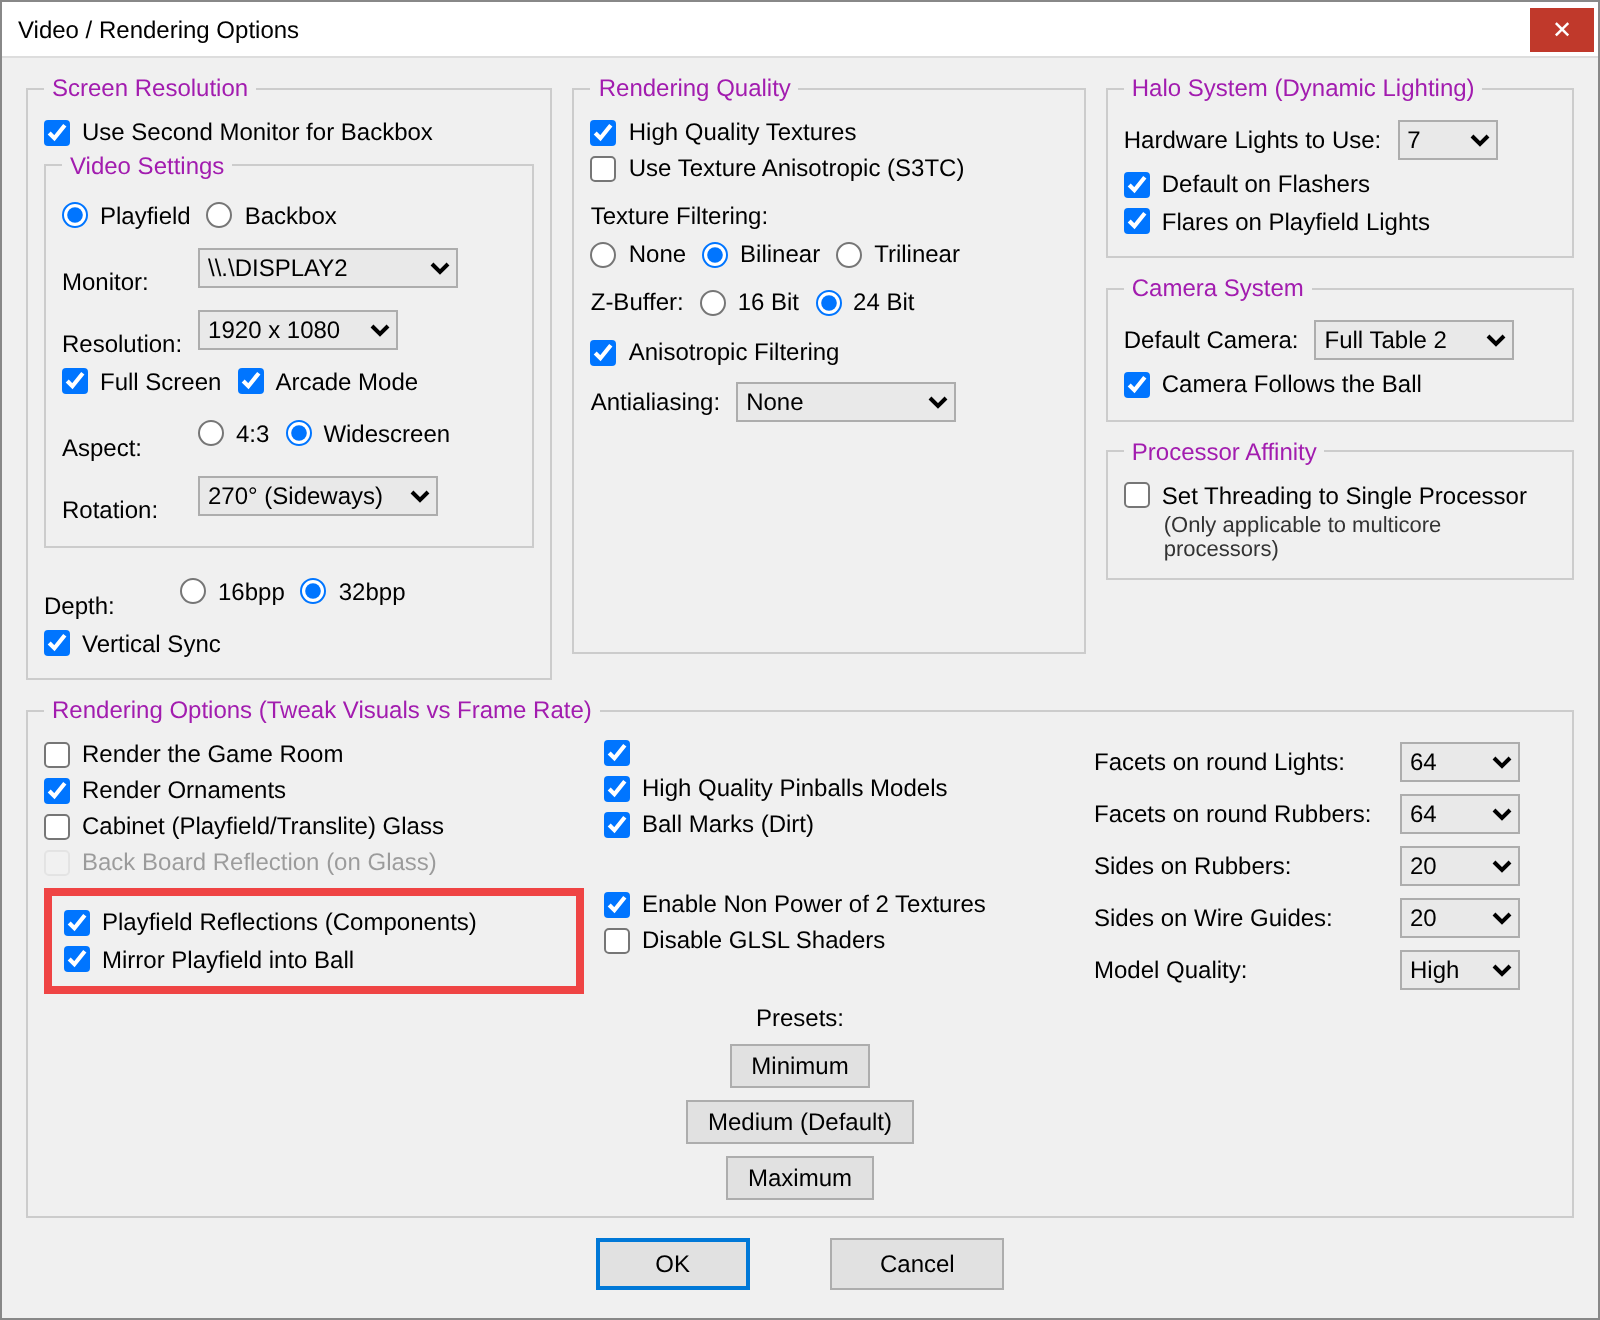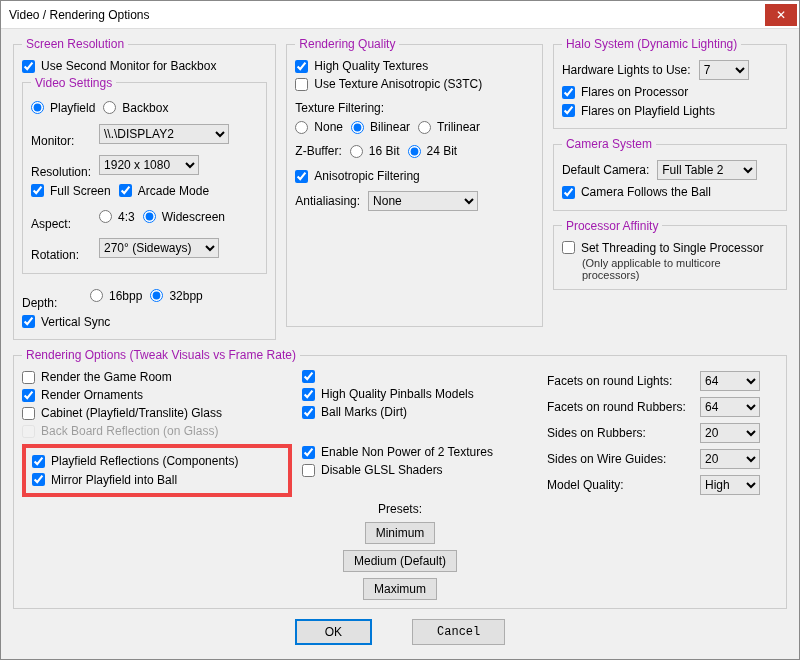--- a/index.html
+++ b/index.html
@@ -13,21 +13,21 @@
 fieldset { border: 1px solid #ccc; padding: 6px 8px 8px 8px; margin: 0 0 8px 0; }
 legend { font-size: 12px; padding: 0 4px; color: #a21caf; }
 .chk, .rdo { display: inline-flex; align-items: center; gap: 6px; margin: 2px 0; cursor: pointer; }
 .chk input, .rdo input { margin: 0; width: 13px; height: 13px; }
 .line { display: flex; align-items: center; gap: 8px; margin: 3px 0; }
 .lbl { min-width: 60px; margin-top: 14px; }
 select { height: 20px; font-size: 12px; background: #e9e9e9; border: 1px solid #adadad; }
 .col { display: flex; flex-direction: column; }
 .btn { background: #e1e1e1; border: 1px solid #adadad; padding: 3px 10px; cursor: pointer; font-size: 12px; }
 .btn.primary { border: 2px solid #0078d7; padding: 4px 28px; background:#e1e1e1; }
-.btn.cancel { padding: 4px 24px; font-family: Liberation Mono, monospace; }
+.btn.cancel { padding: 4px 24px; }
 .highlight { border: 4px solid #ef4444; padding: 4px 6px; margin-top: 4px; }
 .bottom { display: flex; justify-content: center; gap: 40px; margin-top: 10px; }
 .presets { display:flex; align-items:center; gap:6px; justify-content:flex-start; margin-top:4px;flex-direction:column; }
 .small-note { font-size:11px; color:#333; padding-left:20px; }
 </style>
 </head>
 <body>
 
 <div class="window">
   <div class="titlebar">
@@ -162,21 +162,21 @@
 
       <div style="width:240px;">
         <fieldset>
           <legend>Halo System (Dynamic Lighting)</legend>
           <div class="line">
               <span>Hardware Lights to Use:</span>
             <select style="width:50px"><option>7</option></select>
             </div>
           <label class="chk">
               <input type="checkbox" checked="" style="">
-              <span>Flares on Processor</span>
+              <span>Default on Flashers</span>
             </label><br>
           <label class="chk">
               <input type="checkbox" checked="" style="">
               <span>Flares on Playfield Lights</span>
             </label>
         </fieldset>
         <fieldset>
           <legend>Camera System</legend>
           <div class="line">
               <span>Default Camera:</span>

